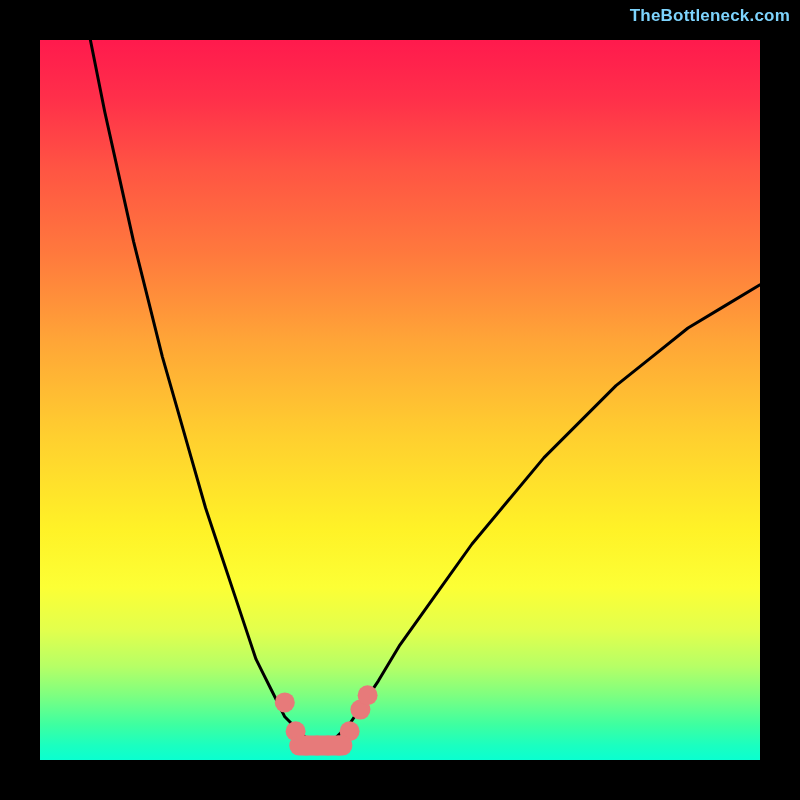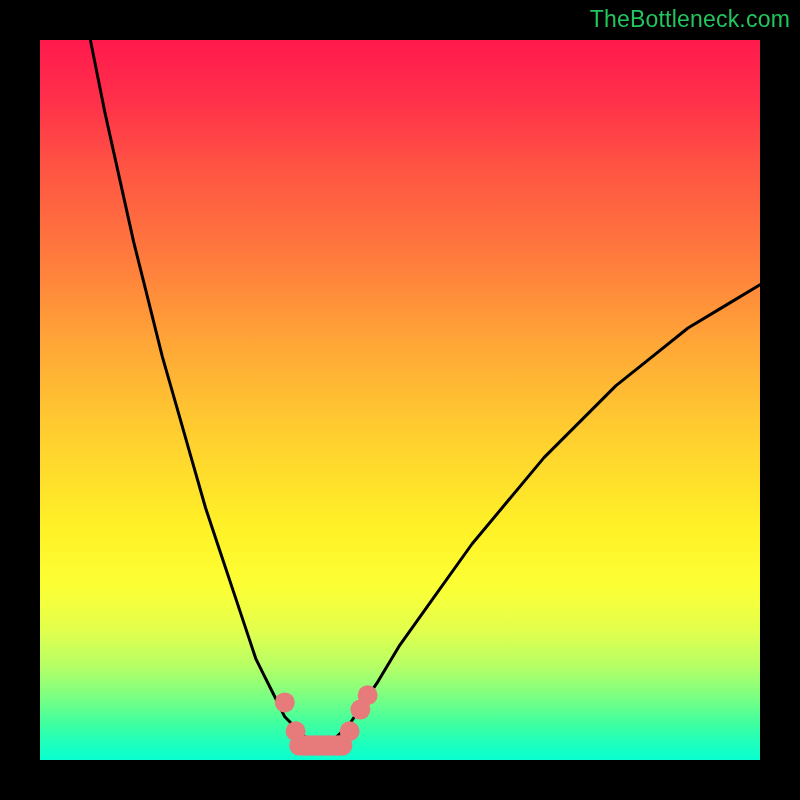--- a/index.html
+++ b/index.html
@@ -37,23 +37,23 @@
       #7eff80 91%,
       #3fffa0 95%,
       #1affc0 98%,
       #0affd0 100%
     );
   }
   .watermark {
     position: absolute;
     top: 6px;
     right: 10px;
-    color: #22c55e;
-    font-size: 23px;
-    font-weight: 400;
+    color: #7dd3fc;
+    font-size: 17px;
+    font-weight: 700;
     letter-spacing: 0.2px;
   }
   svg.curve {
     position: absolute;
     left: 0;
     top: 0;
     width: 720px;
     height: 720px;
     overflow: visible;
   }

